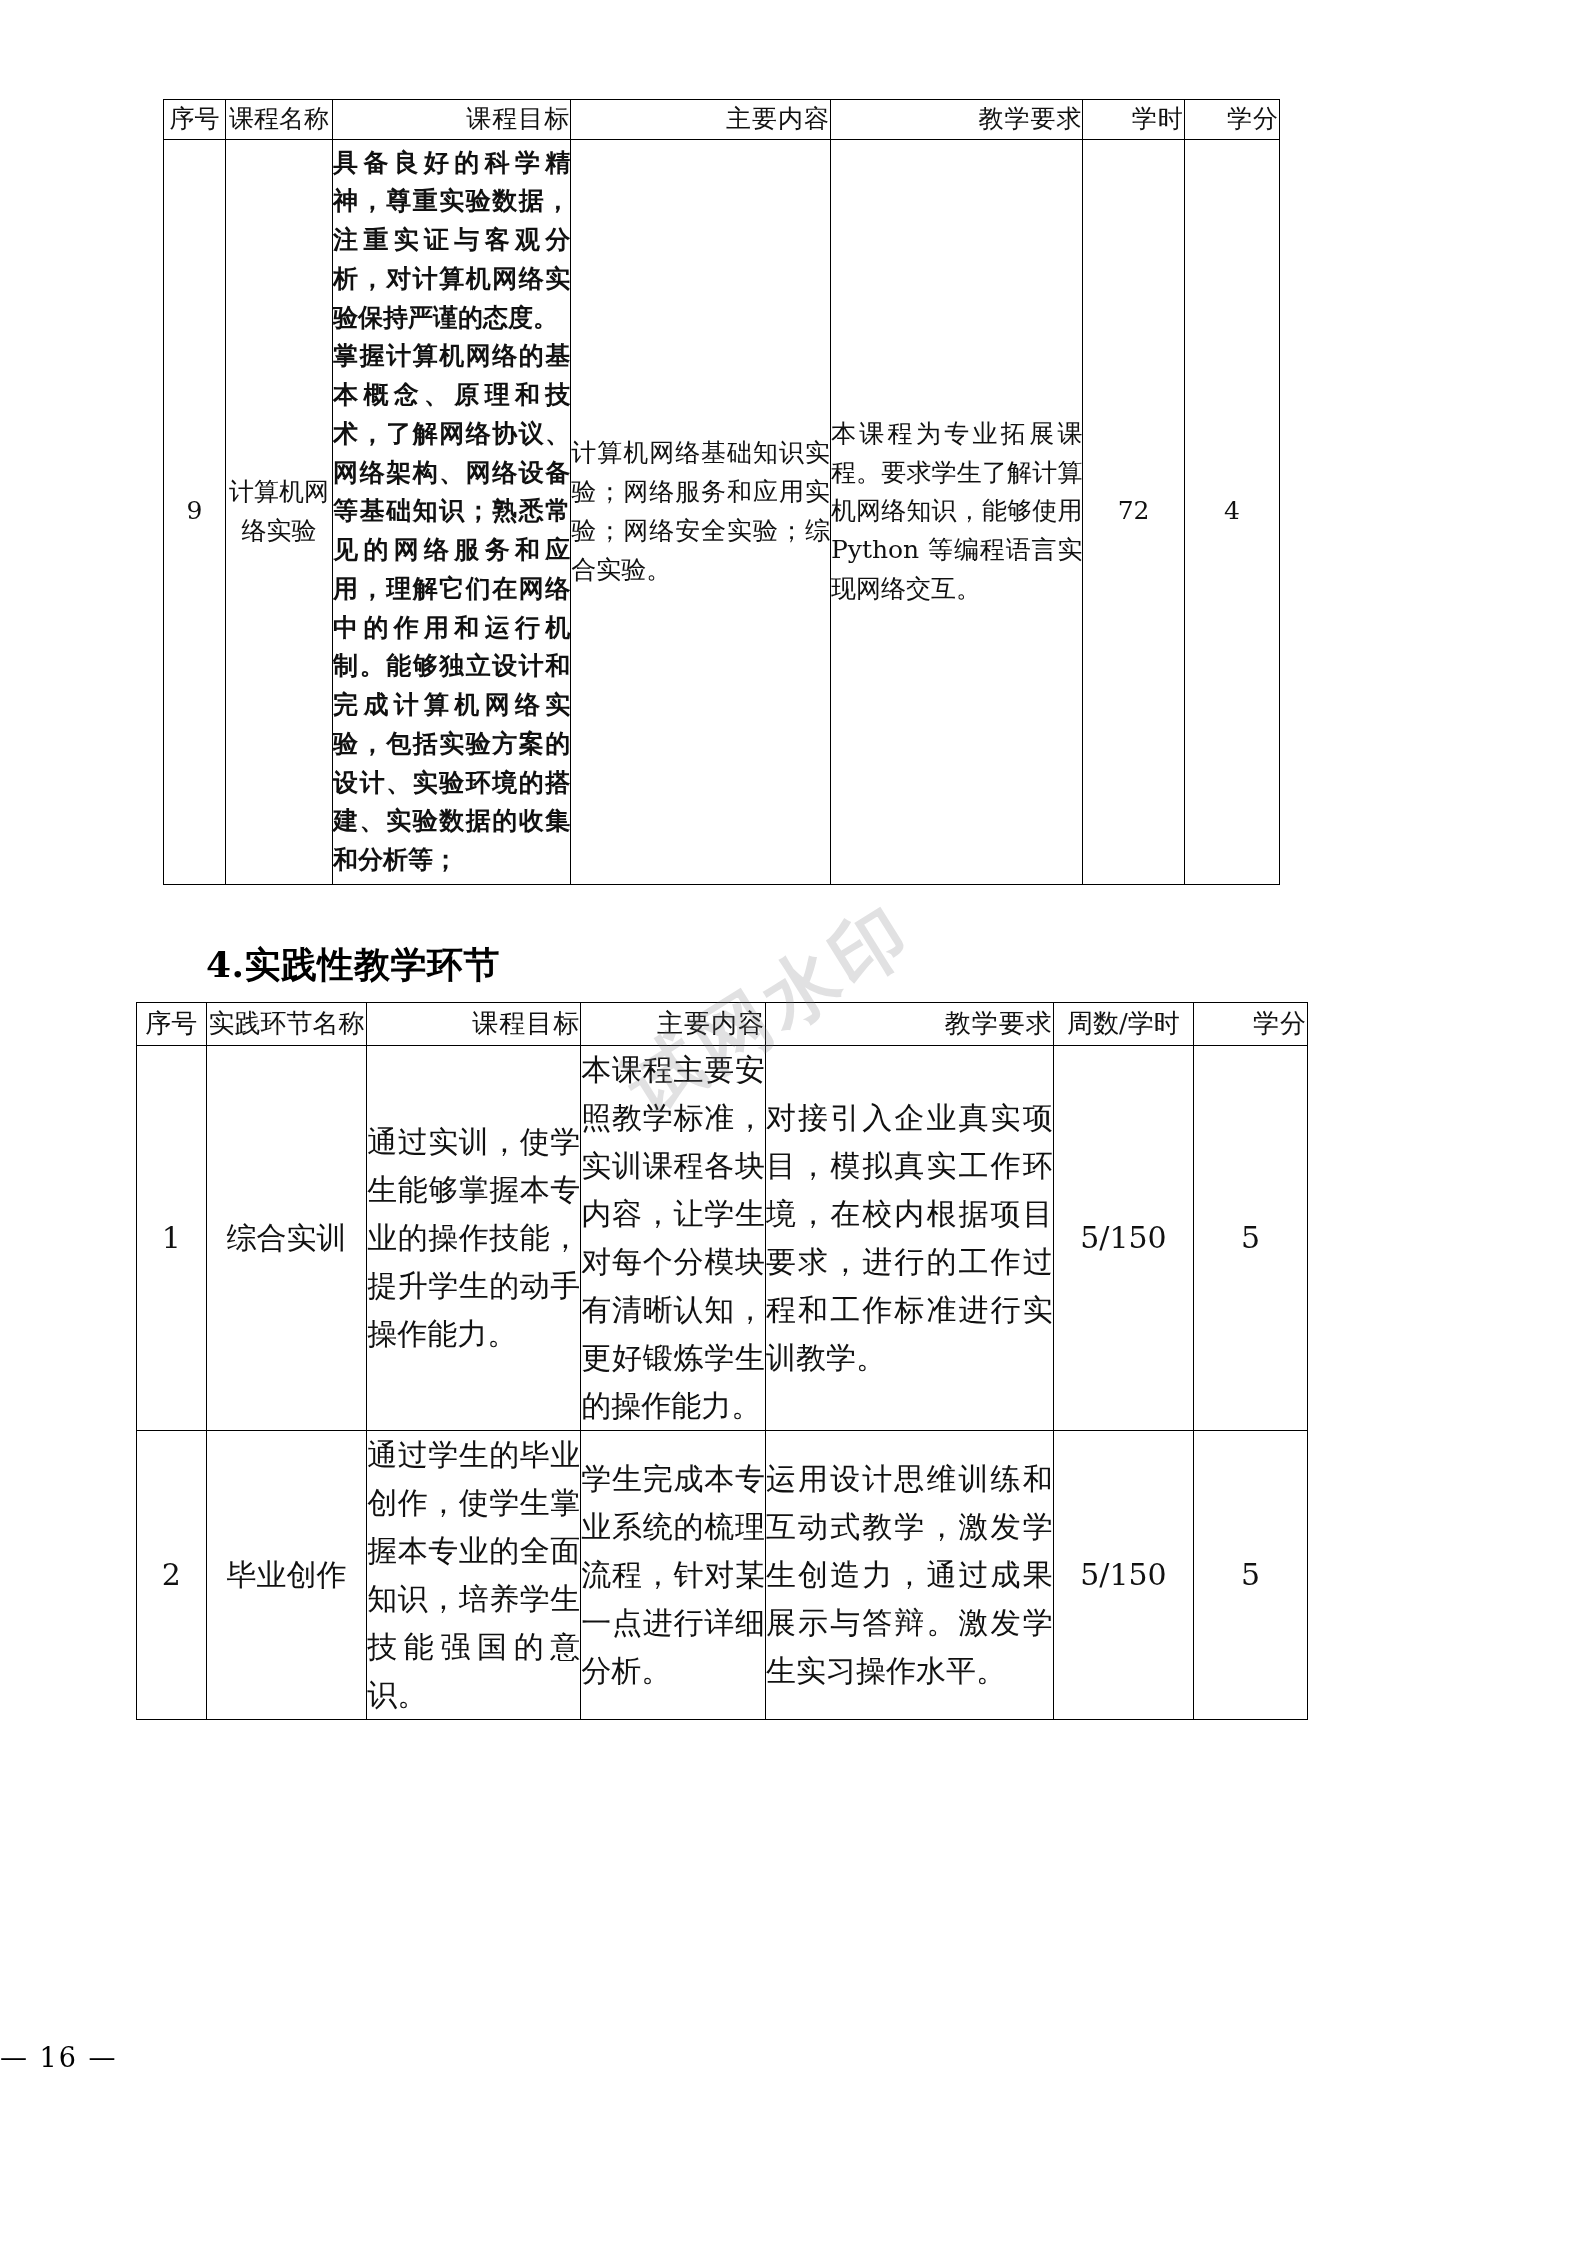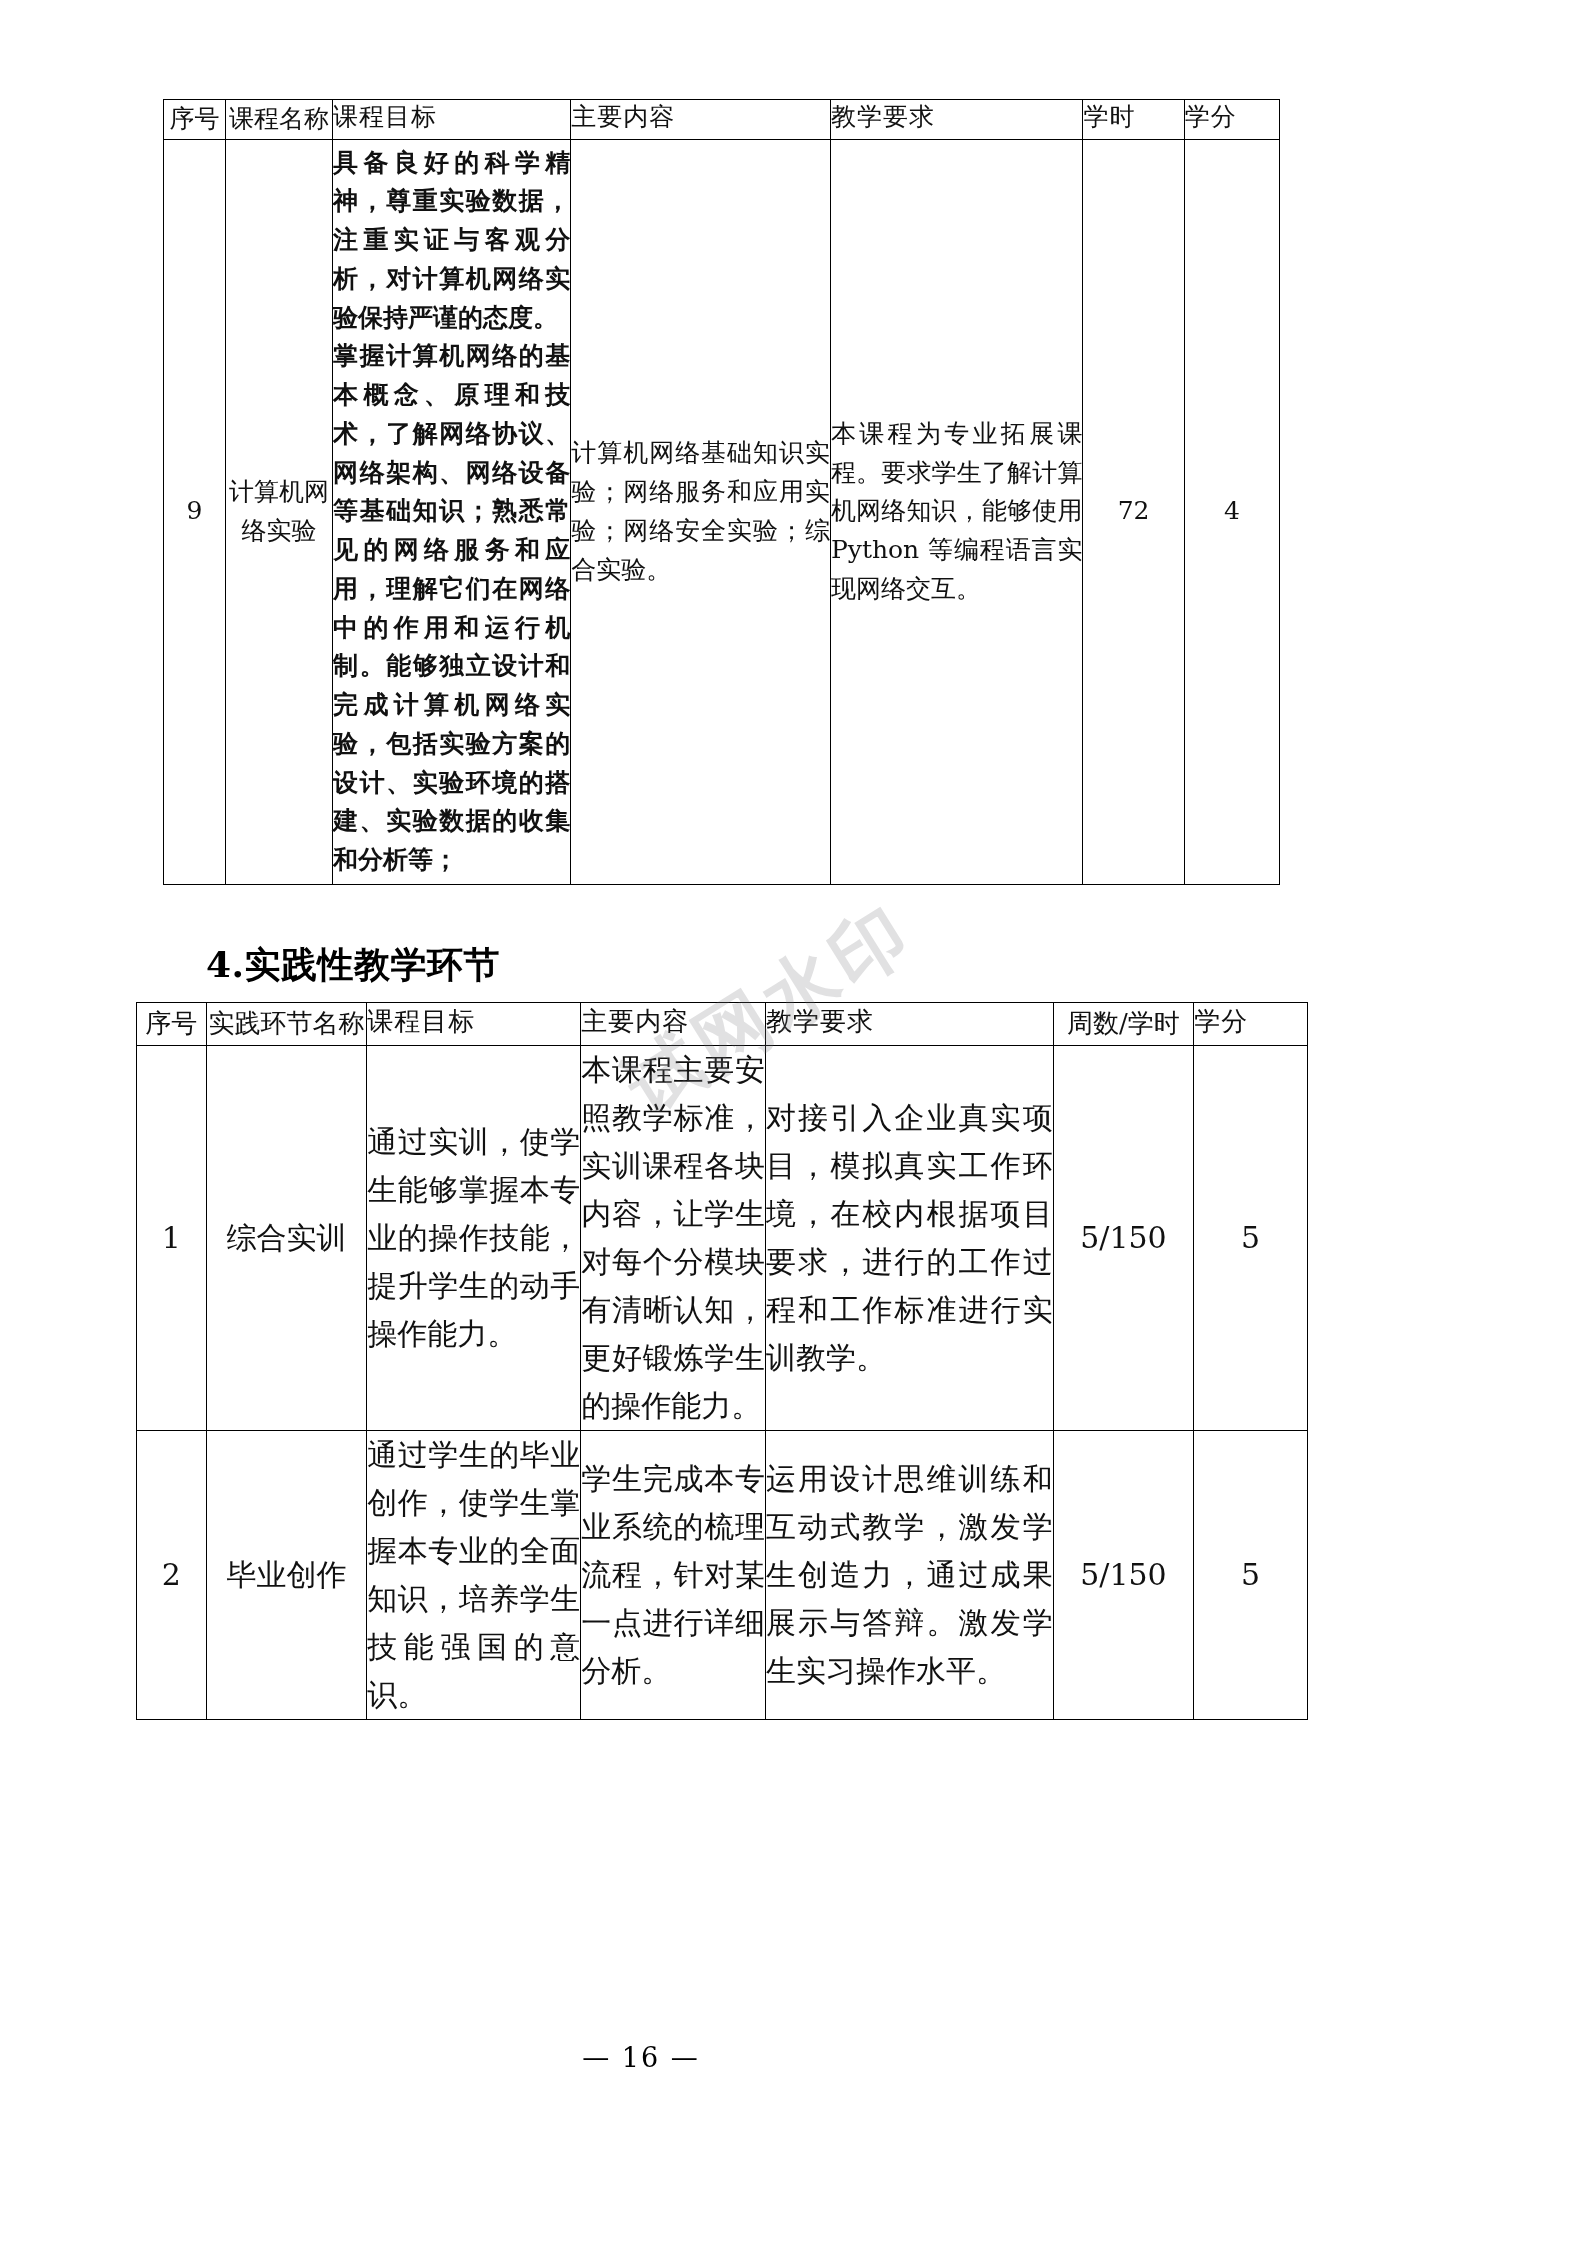--- a/index.html
+++ b/index.html
@@ -32,22 +32,22 @@
   .tbl td, .tbl th {
     border: 1.6px solid #000000;
     padding: 0;
     vertical-align: middle;
     font-weight: normal;
     font-size: 25px;
     line-height: 1.55;
     color: #111111;
   }
   .hdr-cell {
-    text-align: left;
-    font-family: Liberation Mono, monospace;
+    text-align: right;
+    font-family: Liberation Serif, serif;
     font-weight: bold;
     font-size: 27px;
     letter-spacing: 1px;
     padding: 14px 4px;
   }
   .hdr-narrow {
     font-size: 27px;
     font-weight: bold;
     line-height: 1.25;
     padding: 14px 2px;
@@ -156,21 +156,20 @@
     letter-spacing: 6px;
     white-space: nowrap;
   }
 
   
   #page-footer {
     position: absolute;
     left: 0;
     top: 2042px;
     width: 1282px;
-    text-align: center;
     font-family: "DejaVu Serif", "Liberation Serif", serif;
     font-size: 27px;
     color: #000000;
     letter-spacing: 2px;
   }
 </style>
 </head>
 <body>
 
 <div class="page">

